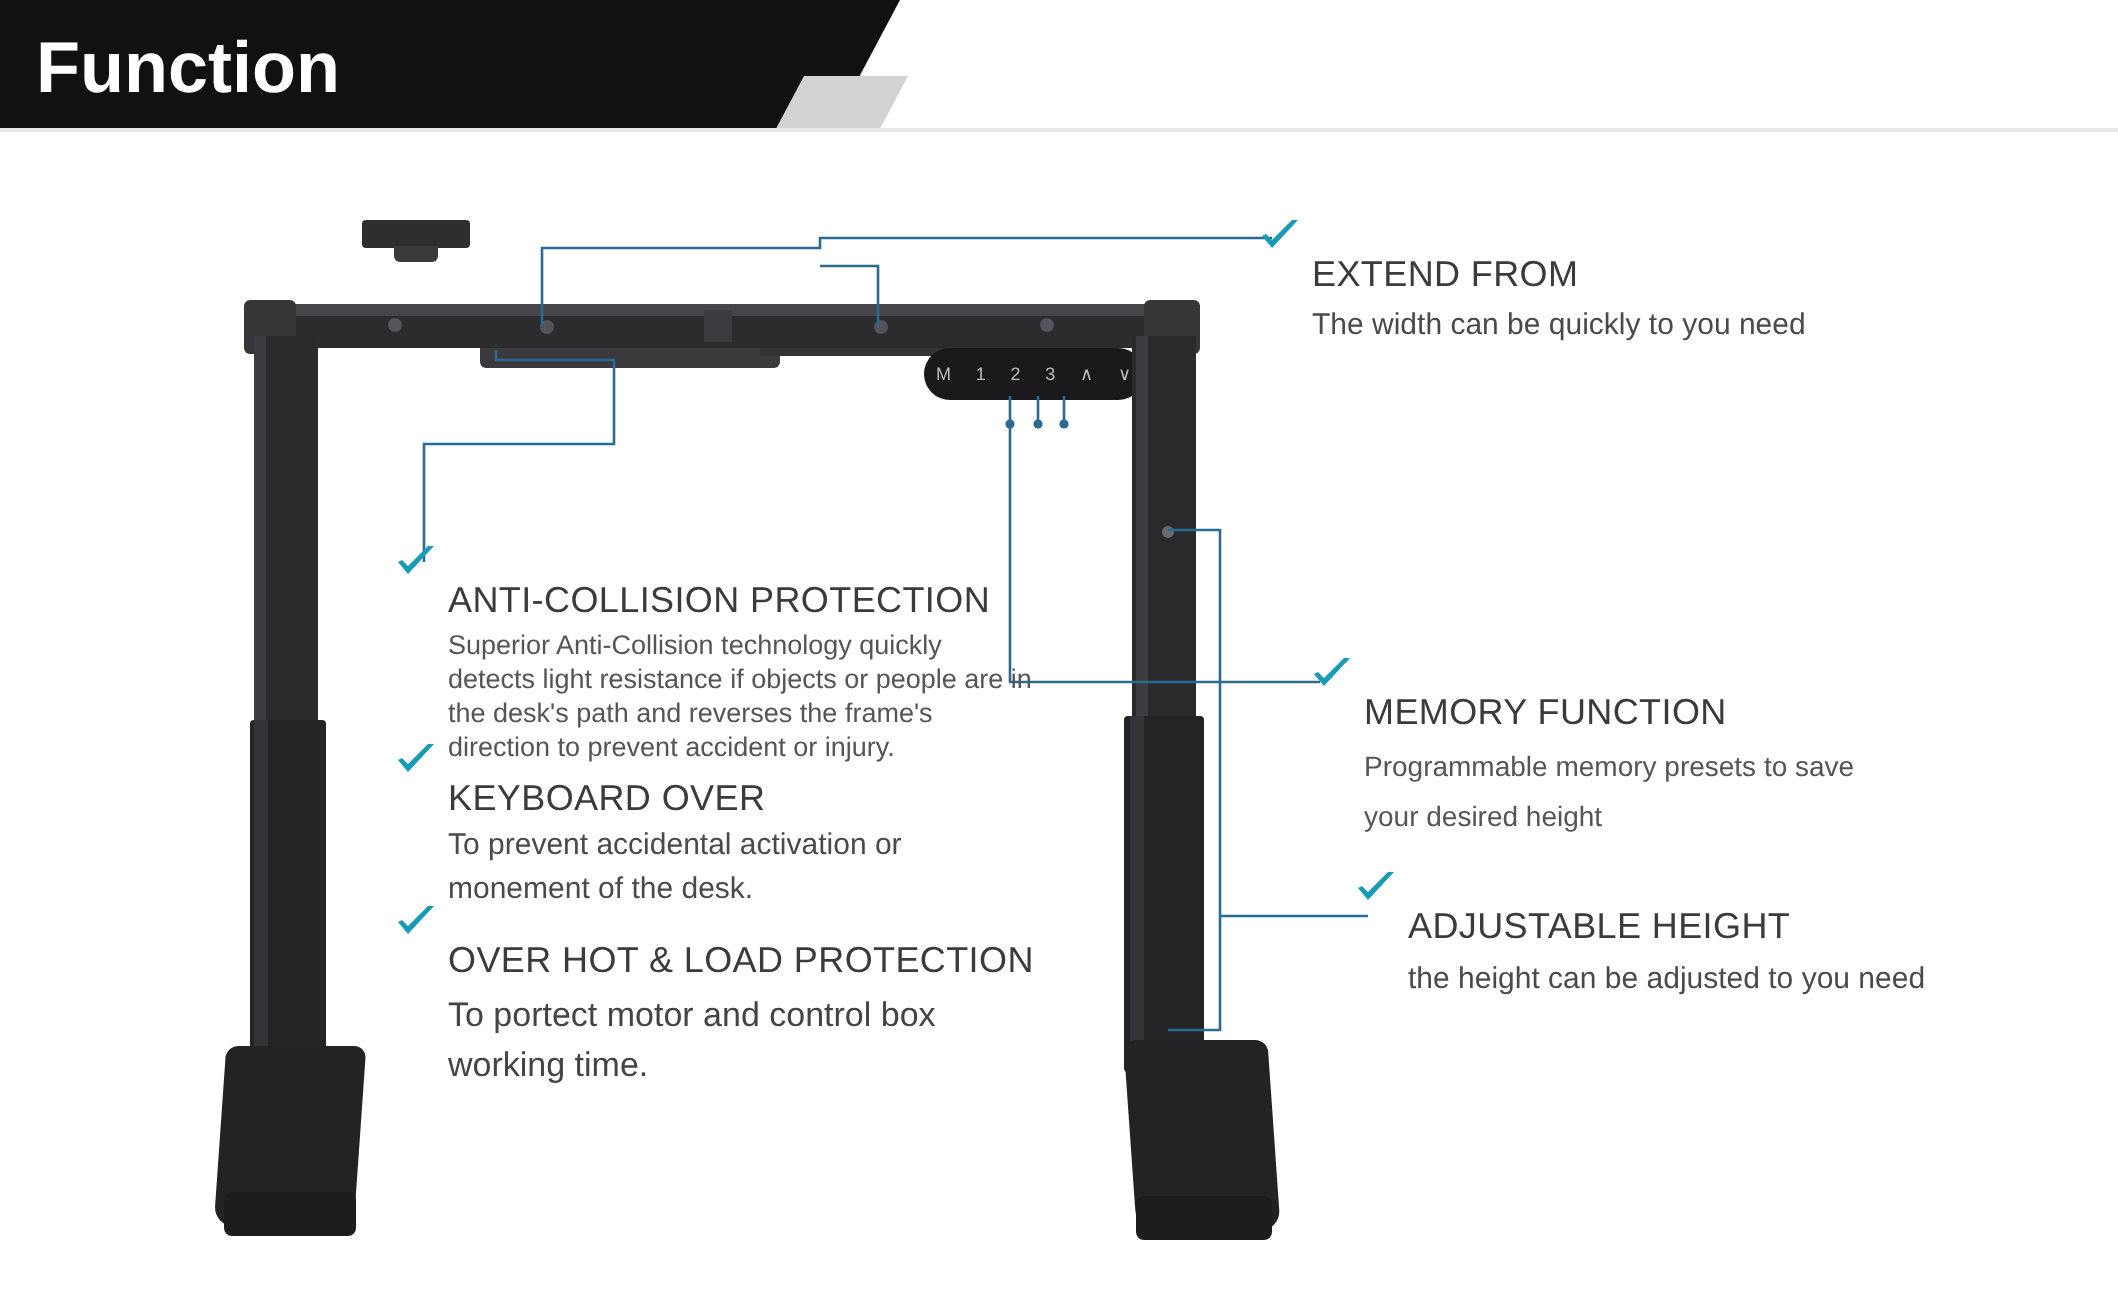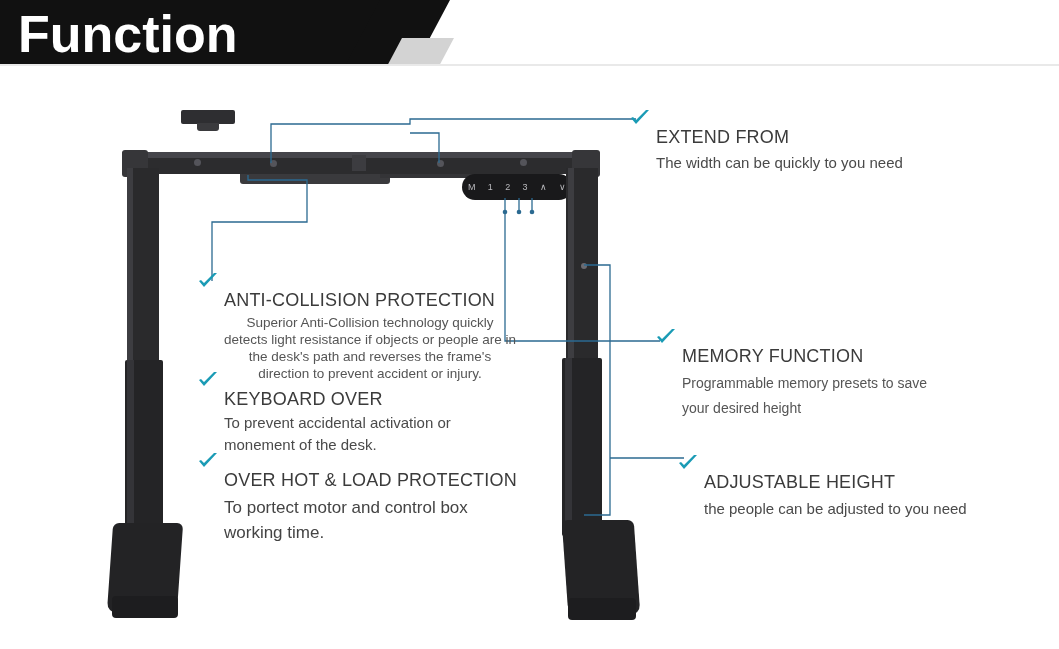--- a/index.html
+++ b/index.html
@@ -53,21 +53,21 @@
     height: 28px;
     background: #d3d3d3;
     transform: skewX(-28deg);
     transform-origin: top left;
   }
   .header-title {
     position: absolute;
     left: 18px;
     top: 3px;
     color: #ffffff;
-    font-size: 52px;
+    font-size: 36px;
     font-weight: bold;
     letter-spacing: 0px;
     line-height: 62px;
     font-family: "Liberation Sans", sans-serif;
   }
   .header-rule {
     position: absolute;
     left: 0;
     top: 64px;
     width: 1059px;
@@ -461,21 +461,21 @@
 
   <div class="callout" style="left:198px; top:270px; width:320px;">
     <div class="callout-head">
       <span class="check">
         <svg viewBox="0 0 20 18" width="20" height="18">
             <path d="M1 9 L6 15 L19 1 L16 1 L6 11 L3 8 Z" fill="#1a9bb5"></path>
           </svg>
       </span>
       <span class="callout-title big">ANTI-COLLISION PROTECTION</span>
     </div>
-    <div class="callout-body" style="margin-left:26px; margin-top:3px; width:292px;text-align:center;">Superior Anti-Collision technology quickly detects light resistance if objects or people are in the desk's path and reverses the frame's direction to prevent accident or injury.</div>
+    <div class="callout-body" style="margin-left:26px; margin-top:3px; width:292px;">Superior Anti-Collision technology quickly detects light resistance if objects or people are in the desk's path and reverses the frame's direction to prevent accident or injury.</div>
   </div>
 
   <div class="callout" style="left:198px; top:369px; width:320px;">
     <div class="callout-head">
       <span class="check">
         <svg viewBox="0 0 20 18" width="20" height="18">
             <path d="M1 9 L6 15 L19 1 L16 1 L6 11 L3 8 Z" fill="#1a9bb5"></path>
           </svg>
       </span>
       <span class="callout-title big">KEYBOARD OVER</span>
@@ -500,25 +500,25 @@
       <span class="check">
         <svg viewBox="0 0 20 18" width="20" height="18">
             <path d="M1 9 L6 15 L19 1 L16 1 L6 11 L3 8 Z" fill="#1a9bb5"></path>
           </svg>
       </span>
       <span class="callout-title big">MEMORY FUNCTION</span>
     </div>
     <div class="callout-body loose" style="margin-left:26px; margin-top:4px; width:265px;">Programmable memory presets to save your desired height</div>
   </div>
 
-  <div class="callout" style="left:678px; top:452px; width:340px;">
+  <div class="callout" style="left:678px; top:433px; width:340px;">
     <div class="callout-head">
       <span class="check">
         <svg viewBox="0 0 20 18" width="20" height="18">
             <path d="M1 9 L6 15 L19 1 L16 1 L6 11 L3 8 Z" fill="#1a9bb5"></path>
           </svg>
       </span>
       <span class="callout-title big">ADJUSTABLE HEIGHT</span>
     </div>
-    <div class="callout-body med" style="margin-left:26px; margin-top:5px; width:280px;">the people can be adjusted to you need</div>
+    <div class="callout-body med" style="margin-left:26px; margin-top:5px; width:280px;">the height can be adjusted to you need</div>
   </div>
 
 </div>
 
 </body></html>

